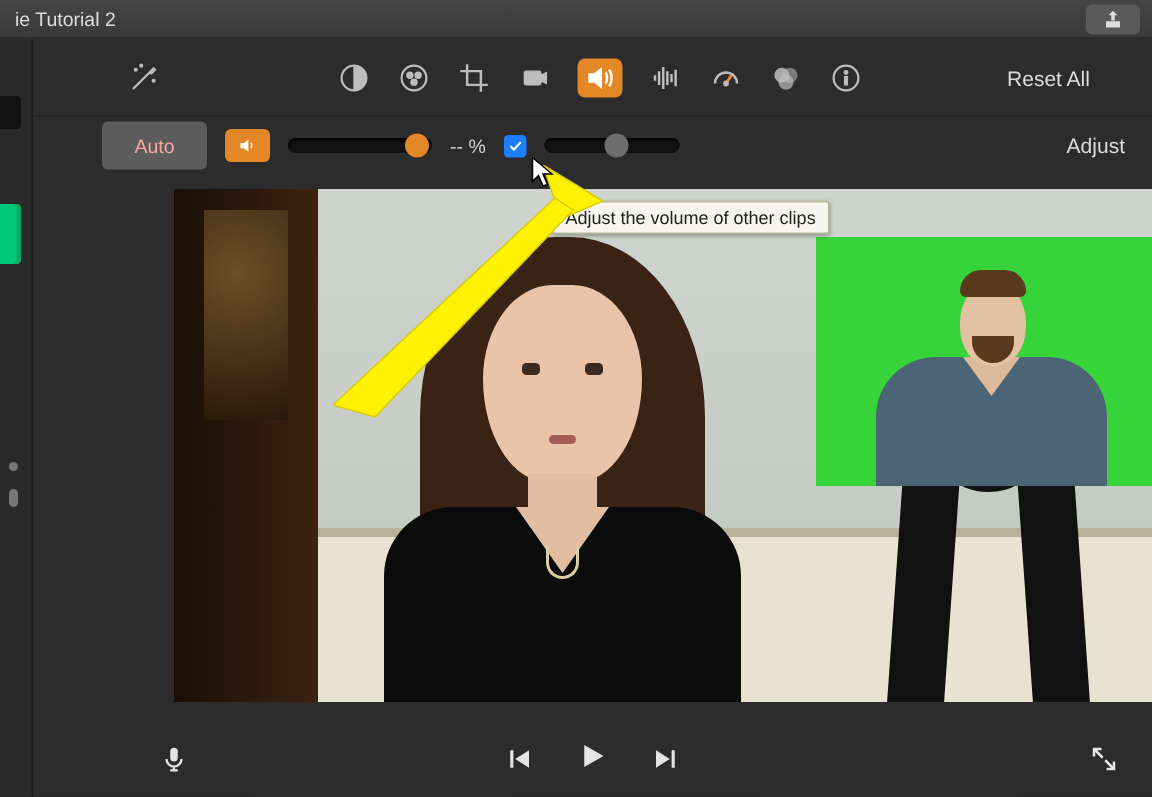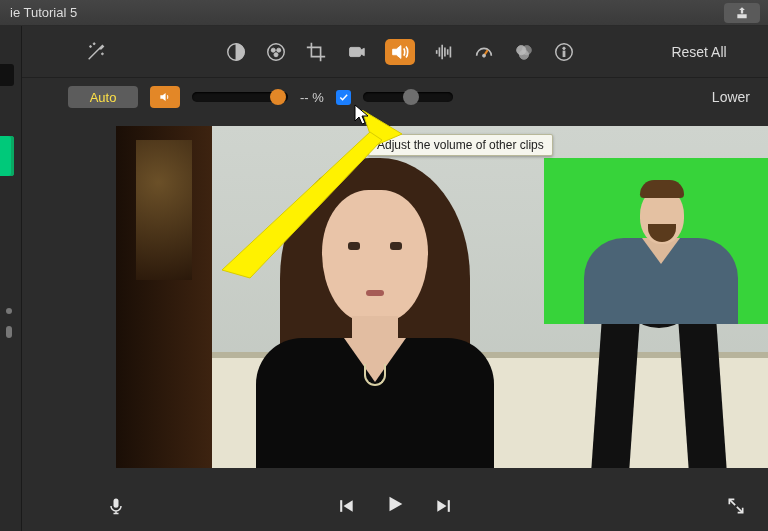--- a/index.html
+++ b/index.html
@@ -20,21 +20,21 @@
   .adjust-left { width:120px; display:flex; justify-content:center;}
   .adjust-icons { flex:1; display:flex; justify-content:center; gap:18px; align-items:center;}
   .adjust-right { width:110px; text-align:center; font-size:14px; color:#ddd; }
 
   .ic { width:22px; height:22px; display:flex; align-items:center; justify-content:center; fill:#bdbdbd; stroke:#bdbdbd; color:#bdbdbd; }
   .ic svg { width:22px; height:22px; }
   .ic.active-box { width:30px; height:26px; background:#e38727; border-radius:5px; fill:#fff; stroke:#fff; color:#fff;}
 
   
   .vol-row { height:38px; display:flex; align-items:center; padding:0 18px 0 46px; gap:12px; font-size:13px; color:#d8d8d8; }
-  .auto-btn { width:70px; height:22px; background:#5c5c5c; color:#fde047; border-radius:4px; font-size:13px; display:flex; align-items:center; justify-content:center;}
+  .auto-btn { width:70px; height:32px; background:#5c5c5c; color:#fca5a5; border-radius:4px; font-size:13px; display:flex; align-items:center; justify-content:center;}
   .vol-mute { width:30px; height:22px; background:#e38727; border-radius:4px; display:flex; align-items:center; justify-content:center; }
   .slider { position:relative; width:96px; height:18px; }
   .slider-track { position:absolute; top:4px; left:0; right:0; height:10px; background:#111; border-radius:6px; box-shadow: inset 0 1px 2px #000;}
   .slider-knob { position:absolute; top:1px; width:16px; height:16px; border-radius:50%; }
   .slider.orange .slider-knob { background:#e38727; left:78px; }
   .slider.gray .slider-knob { background:#6e6e6e; left:40px; }
   .pct { font-size:13px; color:#d0d0d0; white-space:nowrap; }
   .chk { width:15px; height:15px; background:#1b7fff; border-radius:3px; display:flex; align-items:center; justify-content:center; position:relative;}
   .chk svg { width:11px; height:11px; }
   .lbl { white-space:nowrap; }
@@ -91,21 +91,21 @@
   .transport .center { position:absolute; left:50%; transform:translateX(-50%); display:flex; gap:28px; align-items:center;}
   .transport .right { margin-left:auto; }
   .tic { width:20px; height:20px; fill:#e5e5e5; display:block;}
   .play-ic { width:22px; height:22px; }
 
 </style>
 </head>
 <body>
 
 <div class="titlebar">
-  <span class="title">ie Tutorial 5</span>
+  <span class="title">ie Tutorial 2</span>
   <div class="share-btn">
     <svg viewBox="0 0 24 24" width="16" height="14">
         <path fill="#ddd" d="M12 2l5 5h-3v6h-4V7H7l5-5zM4 14h16v7H4z"></path>
       </svg>
   </div>
 </div>
 
 <div class="content">
   <div class="left-rail">
     <div class="block-top"></div>
@@ -211,21 +211,21 @@
       <span class="pct">-- %</span>
       <div class="chk">
         <svg viewBox="0 0 24 24">
             <path fill="none" stroke="#fff" stroke-width="3.2" d="M5 12l5 5L20 6"></path>
           </svg>
       </div>
       <div class="slider gray" style="width:90px">
         <div class="slider-track"></div>
           <div class="slider-knob"></div>
       </div>
-      <span class="reset-btn">Lower</span>
+      <span class="reset-btn">Adjust</span>
     </div>
 
     <div class="viewer-zone">
       <div class="viewer">
         <div class="room">
           <div class="wainscot"></div>
             <div class="chairrail"></div>
         </div>
         <div class="cabinet">
             <div class="cabinet-glass"></div>

